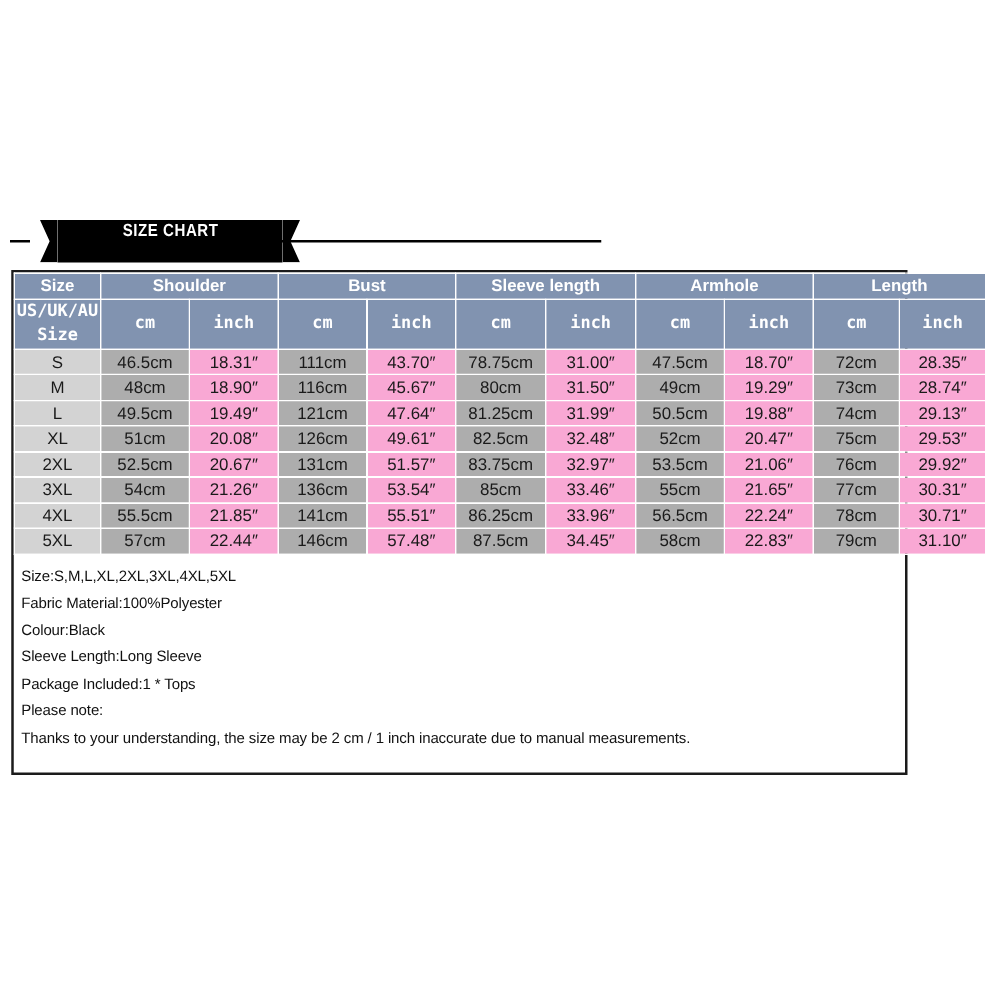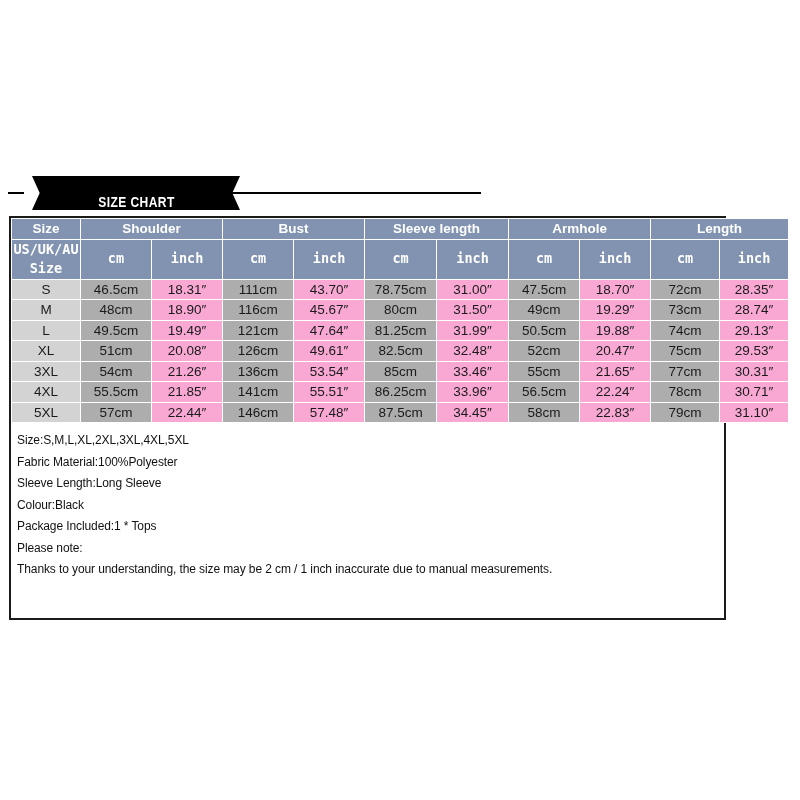--- a/index.html
+++ b/index.html
@@ -41,21 +41,21 @@
   }
   .ribbon-notch-left {
     width: 14px;
     background: #000000;
     clip-path: polygon(0 0, 100% 0, 100% 100%, 0 100%, 55% 50%);
   }
   .ribbon-body {
     background: #000000;
     min-width: 148px;
     display: flex;
-    align-items: flex-end;
+    align-items: flex-start;
     justify-content: center;
     padding: 0 16px;
   }
   .ribbon-title {
     color: #ffffff;
     font-family: "Liberation Sans Narrow", "Liberation Sans", sans-serif;
     font-size: 14px;
     font-weight: 700;
     letter-spacing: 0.5px;
     transform: scaleX(0.86);
@@ -272,20 +272,33 @@
           <td class="cm-cell">126cm</td>
           <td class="in-cell">49.61″</td>
           <td class="cm-cell">82.5cm</td>
           <td class="in-cell">32.48″</td>
           <td class="cm-cell">52cm</td>
           <td class="in-cell">20.47″</td>
           <td class="cm-cell">75cm</td>
           <td class="in-cell">29.53″</td>
         </tr>
         <tr>
+          <td class="size-cell">2XL</td>
+          <td class="cm-cell">52.5cm</td>
+          <td class="in-cell">20.67″</td>
+          <td class="cm-cell">131cm</td>
+          <td class="in-cell">51.57″</td>
+          <td class="cm-cell">83.75cm</td>
+          <td class="in-cell">32.97″</td>
+          <td class="cm-cell">53.5cm</td>
+          <td class="in-cell">21.06″</td>
+          <td class="cm-cell">76cm</td>
+          <td class="in-cell">29.92″</td>
+        </tr>
+        <tr>
           <td class="size-cell">3XL</td>
           <td class="cm-cell">54cm</td>
           <td class="in-cell">21.26″</td>
           <td class="cm-cell">136cm</td>
           <td class="in-cell">53.54″</td>
           <td class="cm-cell">85cm</td>
           <td class="in-cell">33.46″</td>
           <td class="cm-cell">55cm</td>
           <td class="in-cell">21.65″</td>
           <td class="cm-cell">77cm</td>
@@ -316,20 +329,20 @@
           <td class="in-cell">22.83″</td>
           <td class="cm-cell">79cm</td>
           <td class="in-cell">31.10″</td>
         </tr>
       </tbody>
   </table>
 
   <div class="notes" id="notes-block">
       <div class="note-line">Size:S,M,L,XL,2XL,3XL,4XL,5XL</div>
       <div class="note-line">Fabric Material:100%Polyester</div>
+      <div class="note-line">Colour:Black</div>
       <div class="note-line">Sleeve Length:Long Sleeve</div>
-      <div class="note-line">Colour:Black</div>
       <div class="note-line">Package Included:1 * Tops</div>
       <div class="note-line">Please note:</div>
       <div class="note-line">Thanks to your understanding, the size may be 2 cm / 1 inch inaccurate due to manual measurements.</div>
     </div>
 
 </div>
 
 </body></html>

